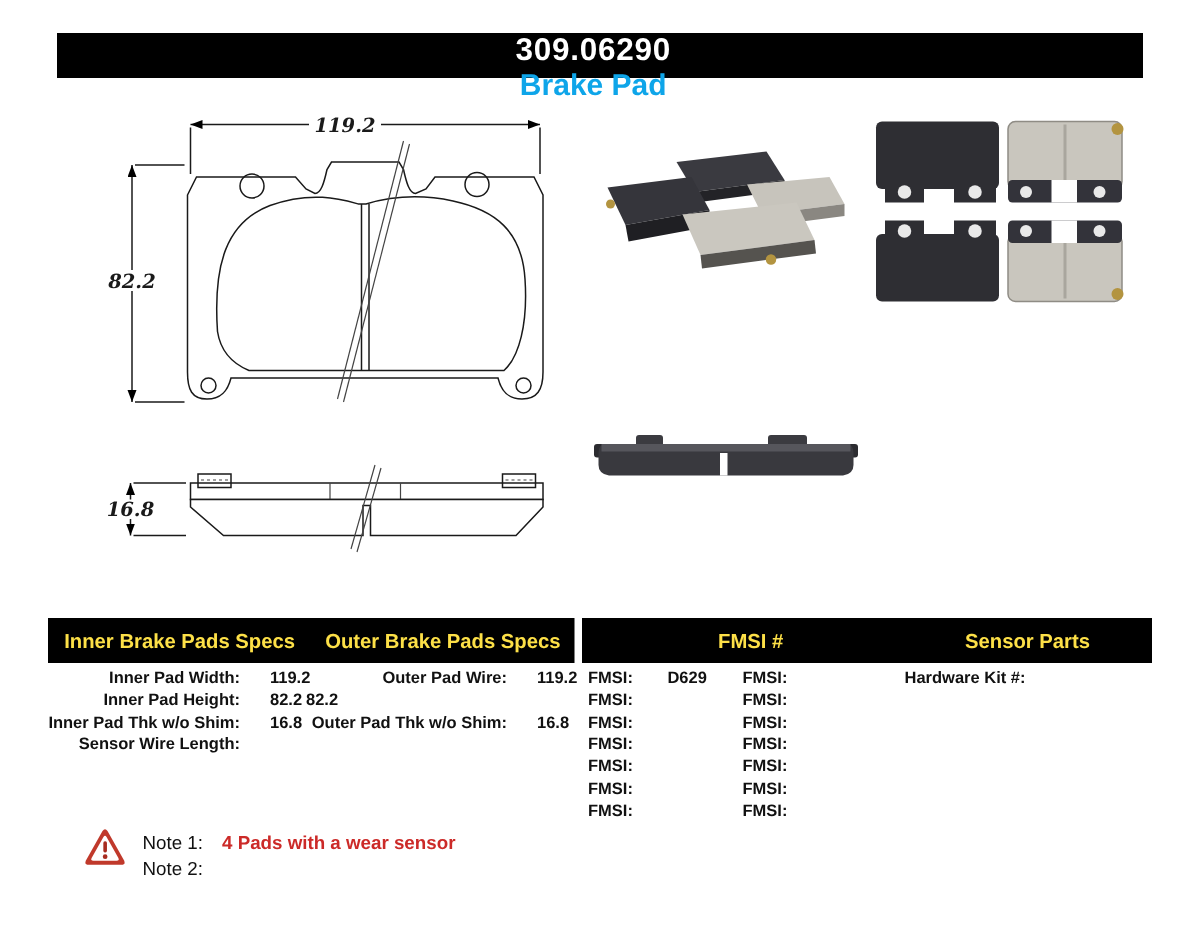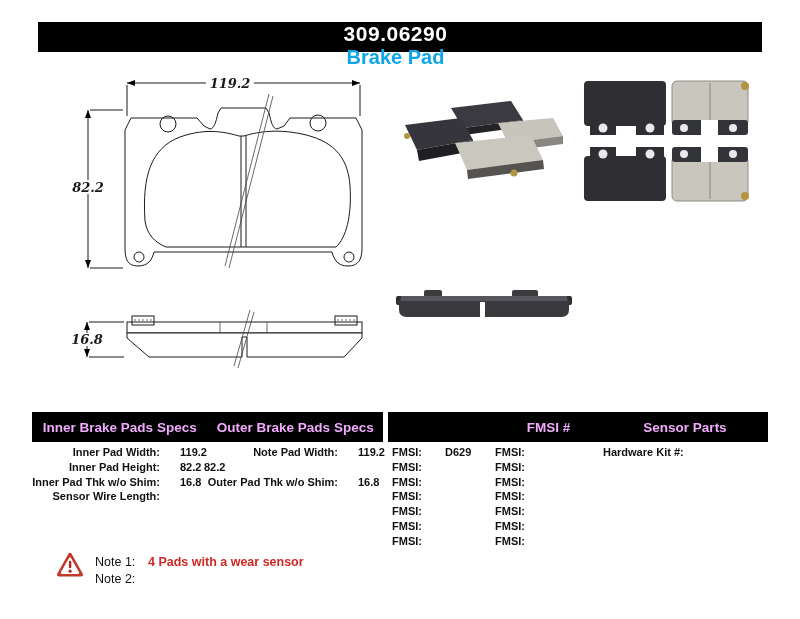--- a/index.html
+++ b/index.html
@@ -16,21 +16,21 @@
             padding:0 17px 0 8px;flex-direction:column;}
   .titlebar .pn{color:#fff;font-size:21px;font-weight:bold;letter-spacing:0.5px;}
   .titlebar .pt{color:#0ea5e9;font-size:20px;font-weight:bold;}
   
   .abs{position:absolute;}
   svg text.dim{font-family:"DejaVu Serif",serif;font-style:italic;font-weight:bold;font-size:13px;fill:#1a1a1a;}
   svg .wmtext{font-family:"Liberation Sans",sans-serif;font-weight:bold;font-size:7.5px;fill:var(--watermark);}
   svg .ln{stroke:#1a1a1a;stroke-width:1;fill:none;}
   svg .lnthin{stroke:#444;stroke-width:0.8;fill:none;}
   
-  .thead{position:absolute;top:412px;height:30px;background:var(--header_bg);color:#f0abfc;
+  .thead{position:absolute;top:412px;height:30px;background:var(--header_bg);color:#fde047;
          display:flex;align-items:center;font-weight:bold;font-size:13.5px;}
   .thead.split{justify-content:space-between;}
   .thead .half{flex:1;text-align:center;}
   .thead.center{justify-content:center;}
   
   .speccol{position:absolute;font-size:11px;font-weight:bold;line-height:14.8px;}
   .spec-row{display:flex;white-space:nowrap;gap:16px;}
   .spec-row .lbl{display:inline-block;text-align:right;}
   .inner .lbl{width:130px;}
   .outer .lbl{width:138px;}
@@ -182,21 +182,21 @@
     <rect x="170" y="12" width="8" height="9" rx="2" fill="#2c2c30"></rect>
     <path d="M 10,12 H 170 Q 175,12 175,18 V 26 Q 175,32 168,33 H 12 Q 5,32 5,26 V 18 Q 5,12 10,12 Z" fill="#39393e"></path>
     <rect x="7" y="12" width="166" height="5" fill="#56565c"></rect>
     <rect x="86" y="18" width="5" height="15" fill="#ffffff"></rect>
   </svg>
 
   <div class="thead split" style="left:32px;width:351px;">
     <span class="half">Inner Brake Pads Specs</span>
     <span class="half">Outer Brake Pads Specs</span>
   </div>
-  <div class="thead center" style="left:388px;width:225px;padding-left:48px;">
+  <div class="thead center" style="left:388px;width:225px;">
     <span>FMSI #</span>
   </div>
   <div class="thead center" style="left:602px;width:166px;">
     <span>Sensor Parts</span>
   </div>
 
   <div class="speccol inner" style="left:30px;top:445px;">
     <div class="spec-row">
         <span class="lbl">Inner Pad Width:</span>
         <span class="val">119.2</span>
@@ -210,21 +210,21 @@
         <span class="val">16.8</span>
       </div>
     <div class="spec-row">
         <span class="lbl">Sensor Wire Length:</span>
         <span class="val"></span>
       </div>
   </div>
 
   <div class="speccol outer" style="left:200px;top:445px;">
     <div class="spec-row">
-        <span class="lbl">Note Pad Width:</span>
+        <span class="lbl">Outer Pad Wire:</span>
         <span class="val">119.2</span>
       </div>
     <div class="spec-row">
         <span class="val">82.2</span>
       </div>
     <div class="spec-row">
         <span class="lbl">Outer Pad Thk w/o Shim:</span>
         <span class="val">16.8</span>
       </div>
   </div>

